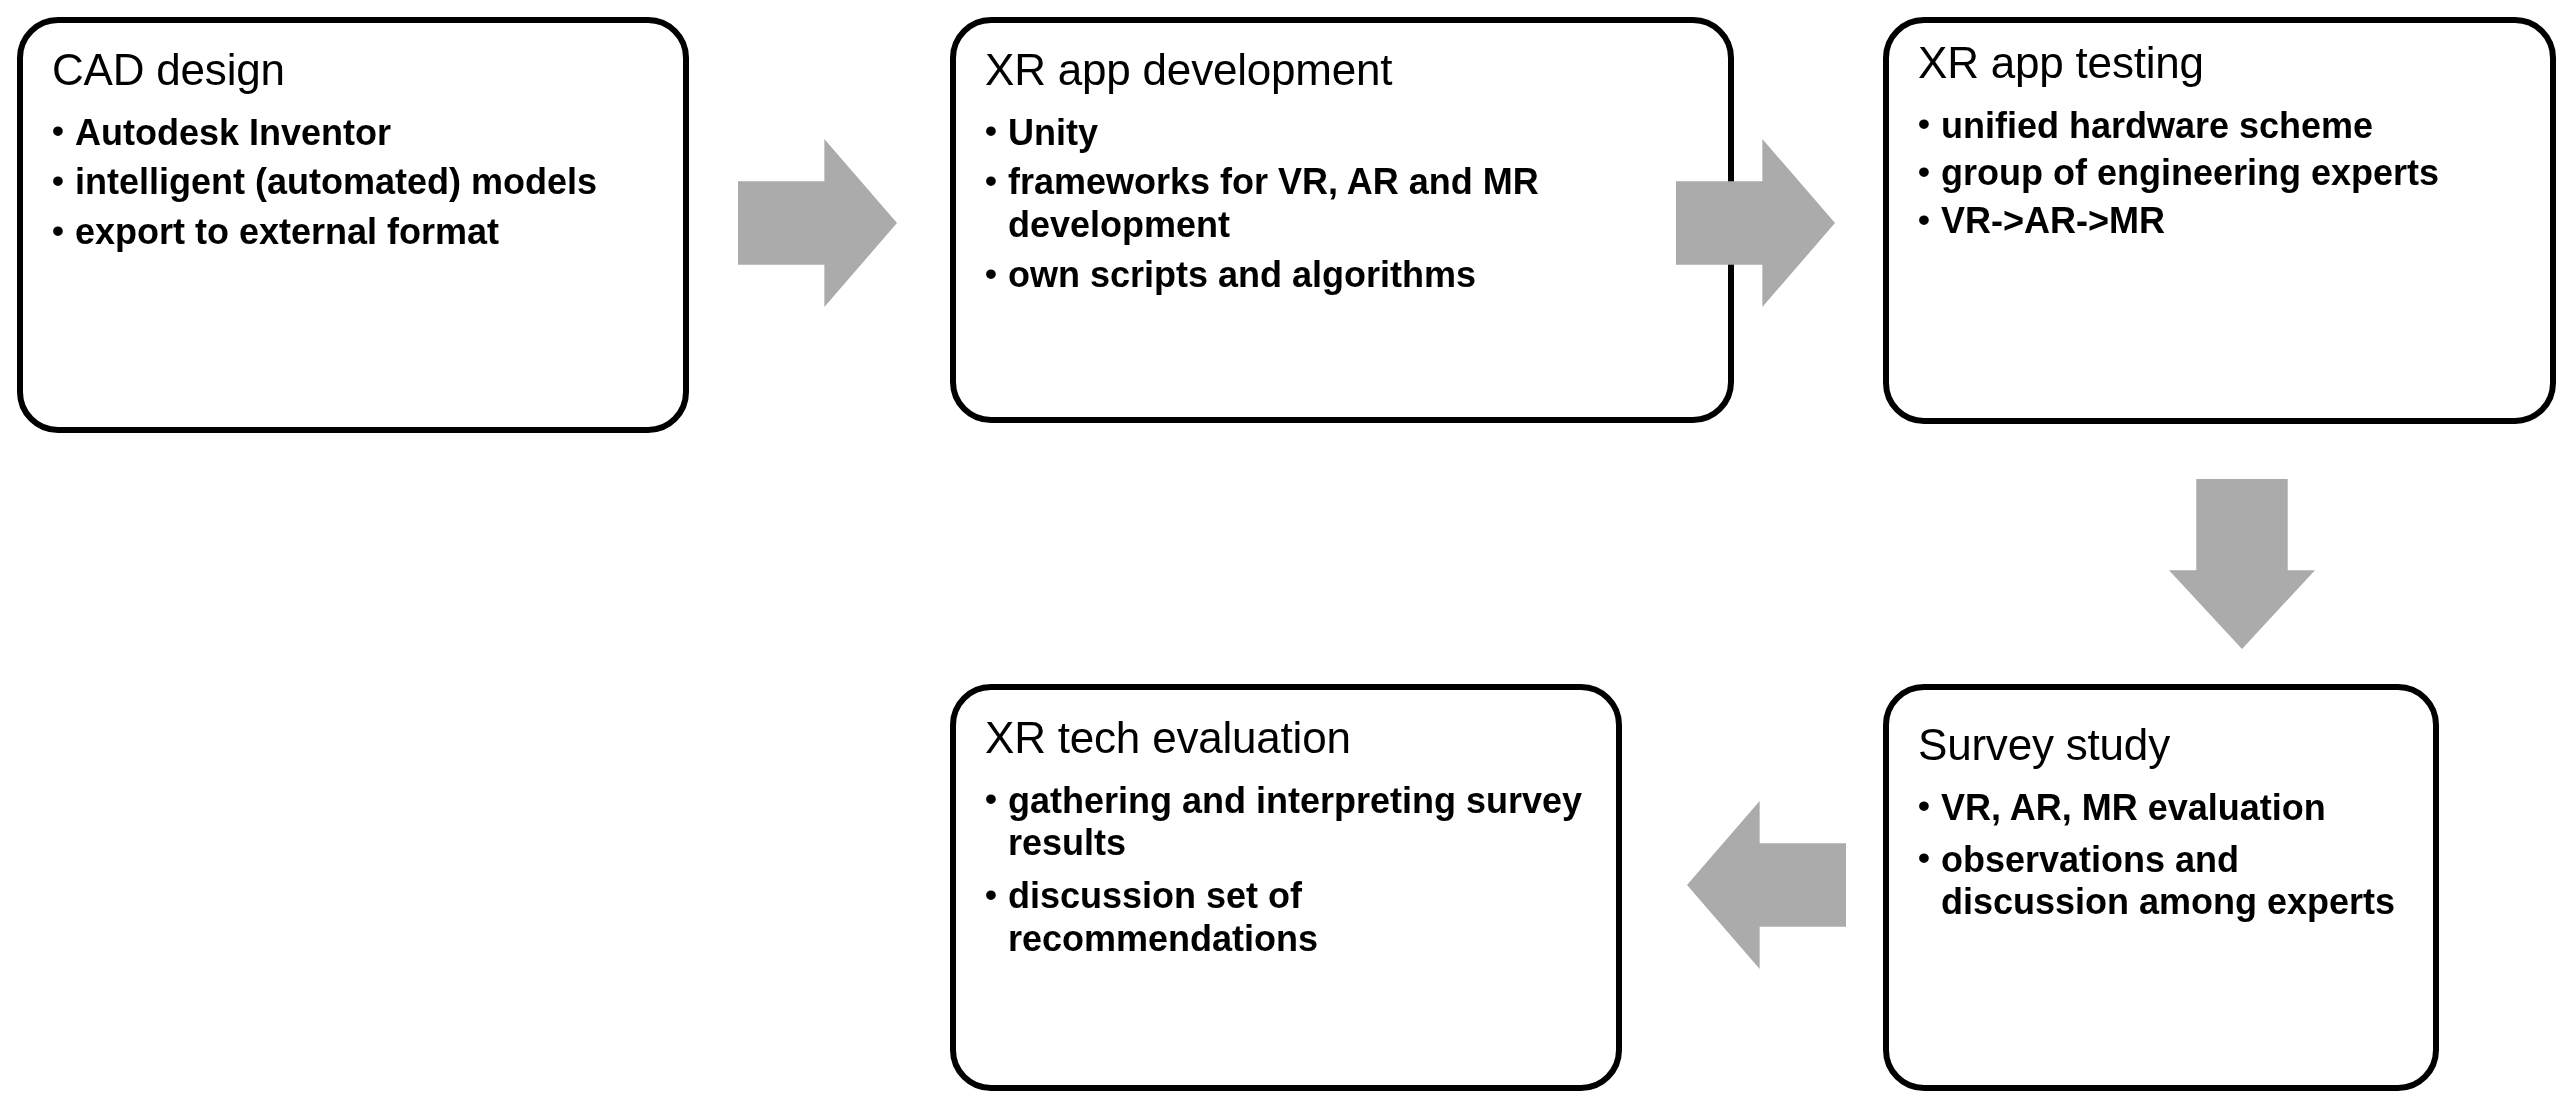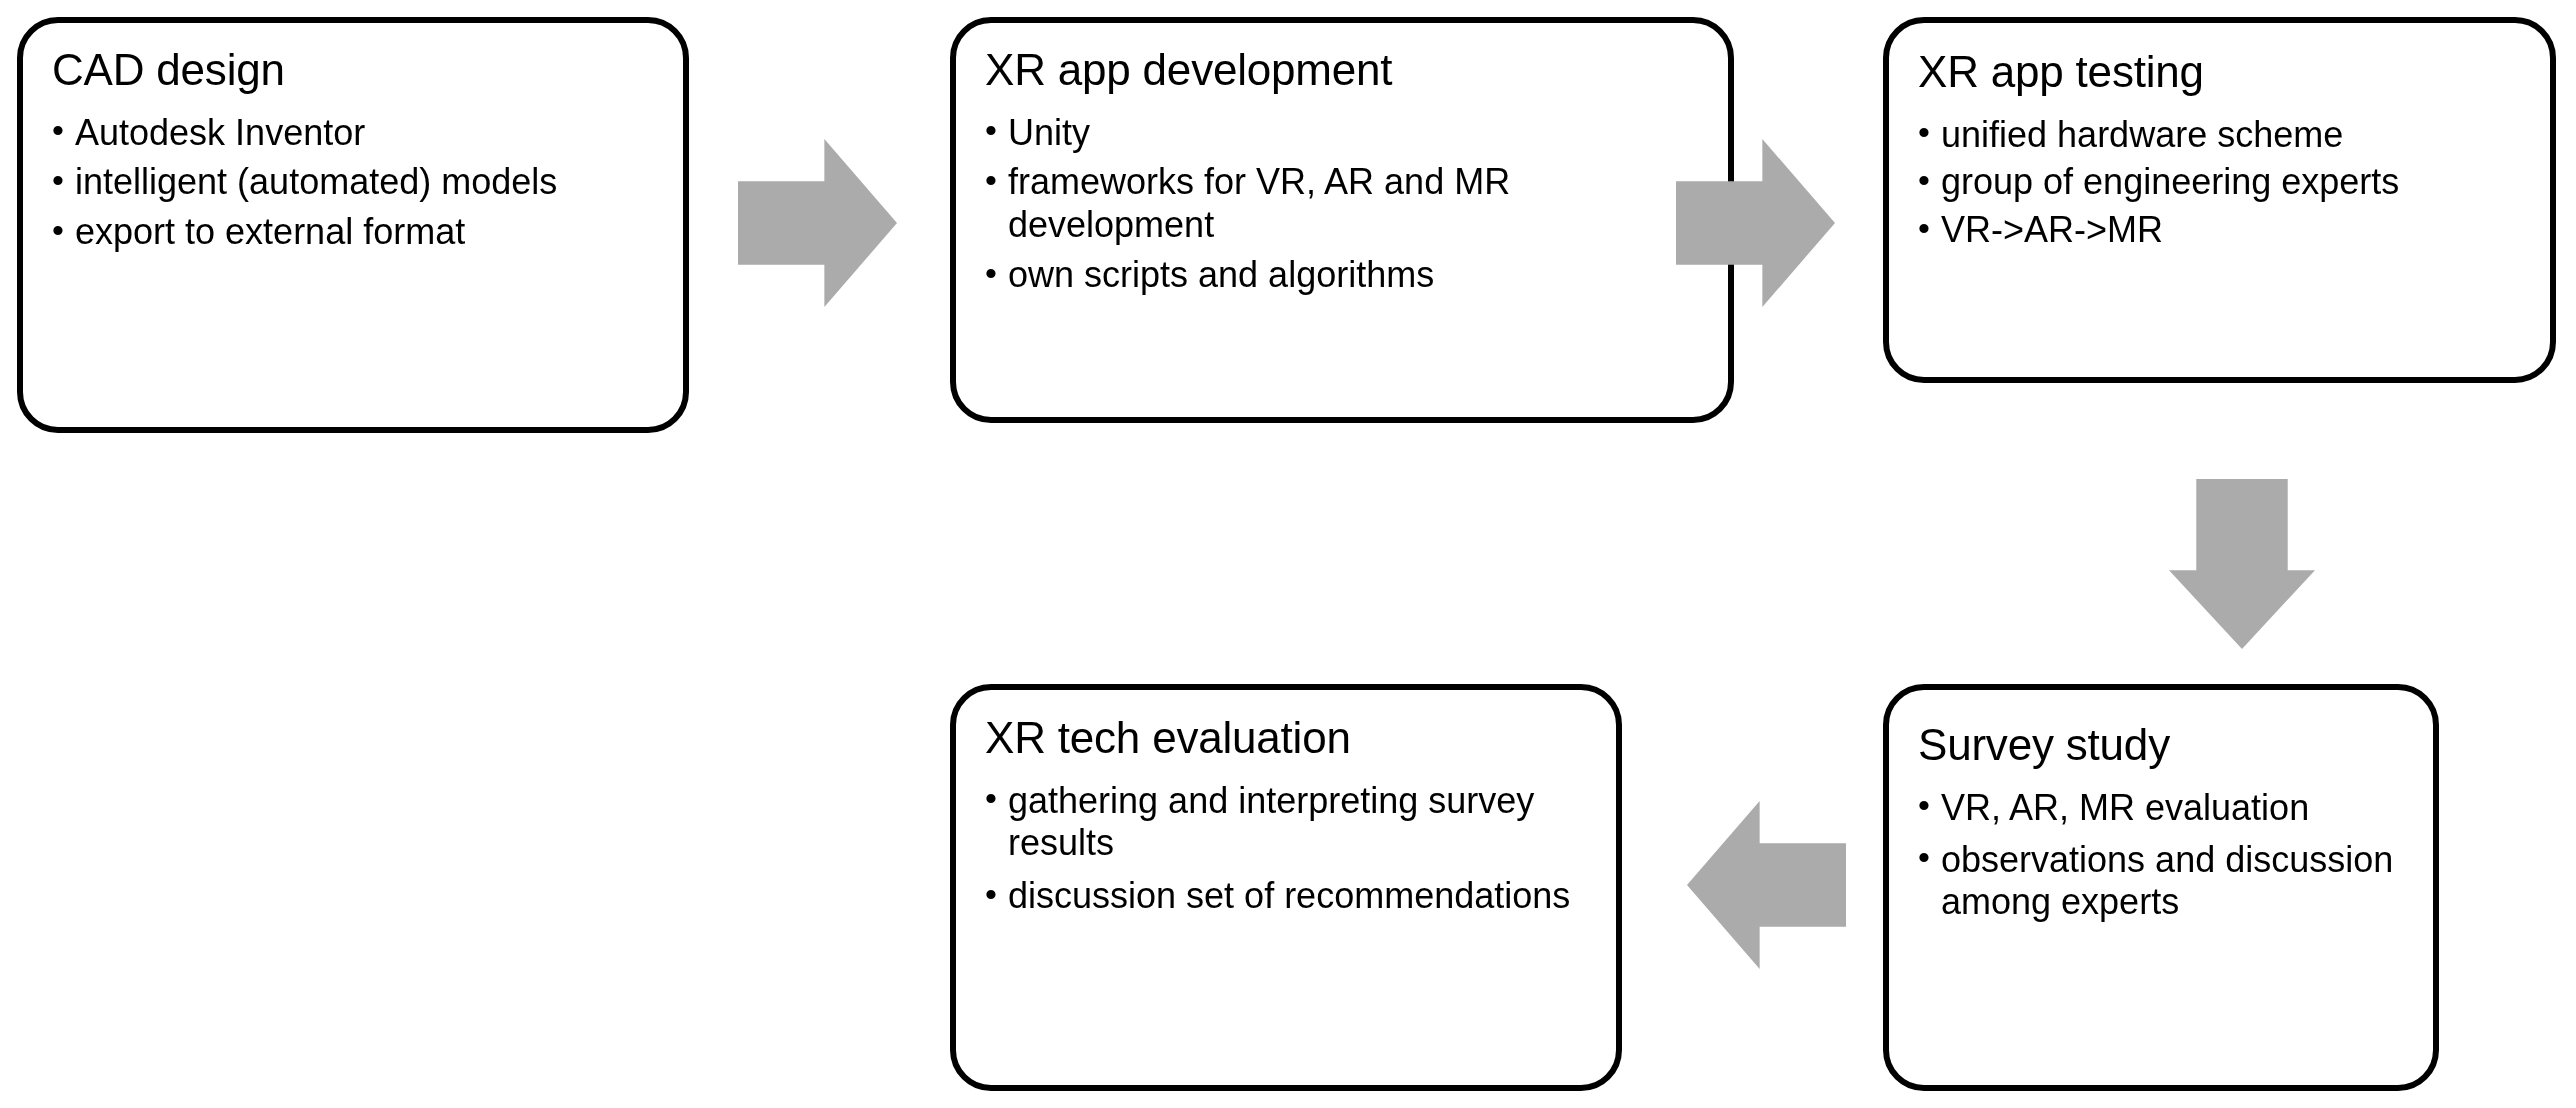--- a/index.html
+++ b/index.html
@@ -44,35 +44,36 @@
     list-style: none;
     margin: 0;
     padding: 0;
   }
   .node-bullets li {
     position: relative;
     font-size: 36px;
     line-height: 1.18;
     padding-left: 23px;
     margin-bottom: 7.5px;
+    font-weight: bold;
   }
   .node-bullets li::before {
     content: "\2022";
     position: absolute;
     left: 0;
     top: -1.4px;
     font-size: 34px;
     line-height: 1.18;
   }
 
   
   #node-cad       { left: 17px;   top: 17px;   width: 672px;  height: 416px; }
   #node-dev       { left: 950px; top: 17px;   width: 784px;  height: 406px; }
-  #node-test      { left: 1883px; top: 17px;   width: 673px;  height: 366px;
-                    padding-top: 25px; }
+  #node-test      { left: 1883px; top: 17px;   width: 673px;  height: 407px;
+                    padding-top: 16px; }
   #node-eval      { left: 950px; top: 684px; width: 672px;  height: 407px;
                     padding-top: 24px; }
   #node-survey    { left: 1883px; top: 684px; width: 556px;  height: 407px;
                     padding-top: 31px; }
 
   #node-test .node-bullets li   { margin-bottom: 5.5px; }
   #node-survey .node-bullets li { margin-bottom: 9.6px; }
   #node-eval .node-bullets li   { margin-bottom: 11px; }
 
   

